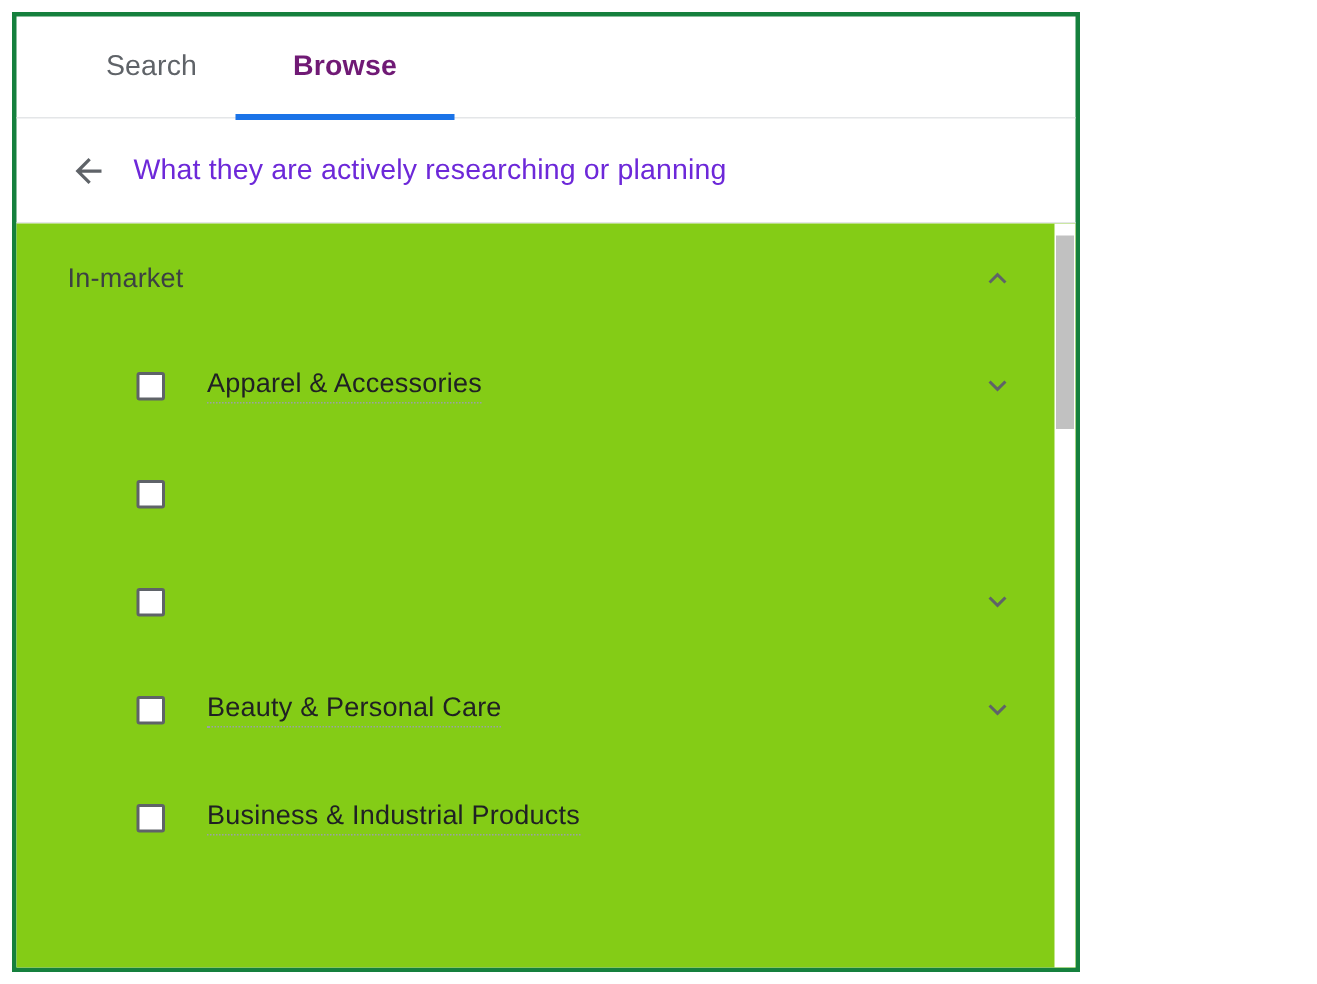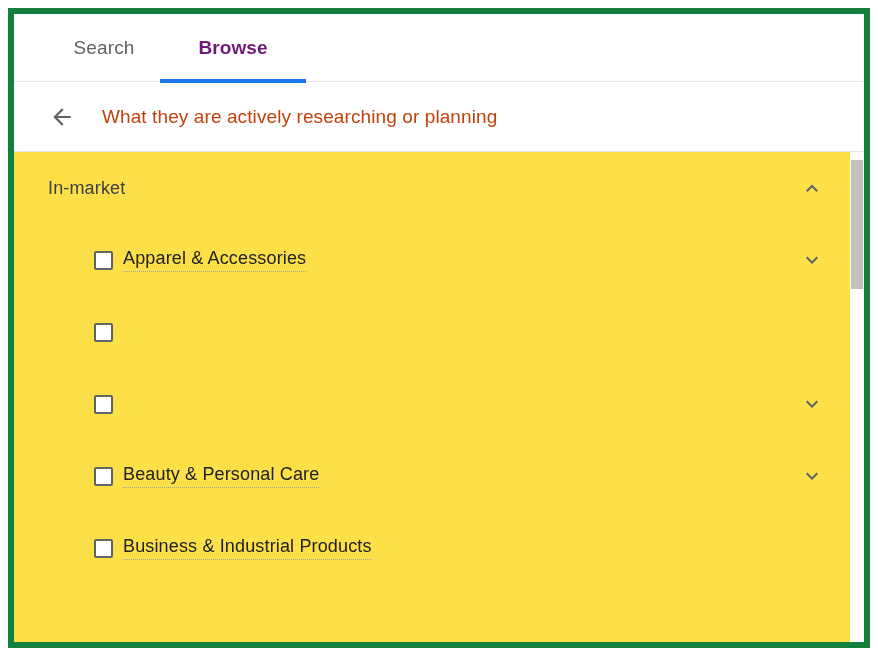--- a/index.html
+++ b/index.html
@@ -13,24 +13,24 @@
     background: #ffffff;
     font-family: "Liberation Sans", sans-serif;
     -webkit-font-smoothing: antialiased;
     overflow: hidden;
   }
 
   .panel {
     position: absolute;
     left: 8px;
     top: 8px;
-    width: 862px;
+    width: 712px;
     height: 640px;
     box-sizing: border-box;
-    border: 6px solid #15803d;
+    border: 3px solid #15803d;
     background: #ffffff;
     display: flex;
     flex-direction: column;
   }
 
   
   .tabbar {
     position: relative;
     height: 68px;
     flex: 0 0 68px;
@@ -85,33 +85,33 @@
     margin-left: 30px;
     display: flex;
     align-items: center;
     justify-content: center;
     cursor: pointer;
     border-radius: 50%;
     flex: 0 0 auto;
   }
   .back-btn svg { display: block; }
   .header-title {
-    margin-left: 22px;
+    margin-left: 12px;
     font-size: 19px;
-    color: #c2410c;
+    color: #6d28d9;
     letter-spacing: .1px;
     white-space: nowrap;
   }
 
   
   .list-area {
     position: relative;
     flex: 1 1 auto;
     overflow: hidden;
-    background: #fde047;
+    background: #84cc16;
   }
   .list-inner {
     position: absolute;
     left: 0;
     top: 0;
     right: 0;
     bottom: 0;
   }
 
   .group-header {
@@ -150,21 +150,21 @@
     width: 19px;
     height: 19px;
     flex: 0 0 19px;
     box-sizing: border-box;
     border: 2px solid #5f6368;
     border-radius: 2px;
     background: #fff;
     cursor: pointer;
   }
   .row-label {
-    margin-left: 10px;
+    margin-left: 28px;
     font-size: 18px;
     color: #202124;
     letter-spacing: .15px;
     border-bottom: 1px dotted #9aa0a6;
     padding-bottom: 2px;
     line-height: 21px;
     cursor: default;
     flex: 0 0 auto;
   }
   .row-spacer { flex: 1 1 auto; }

